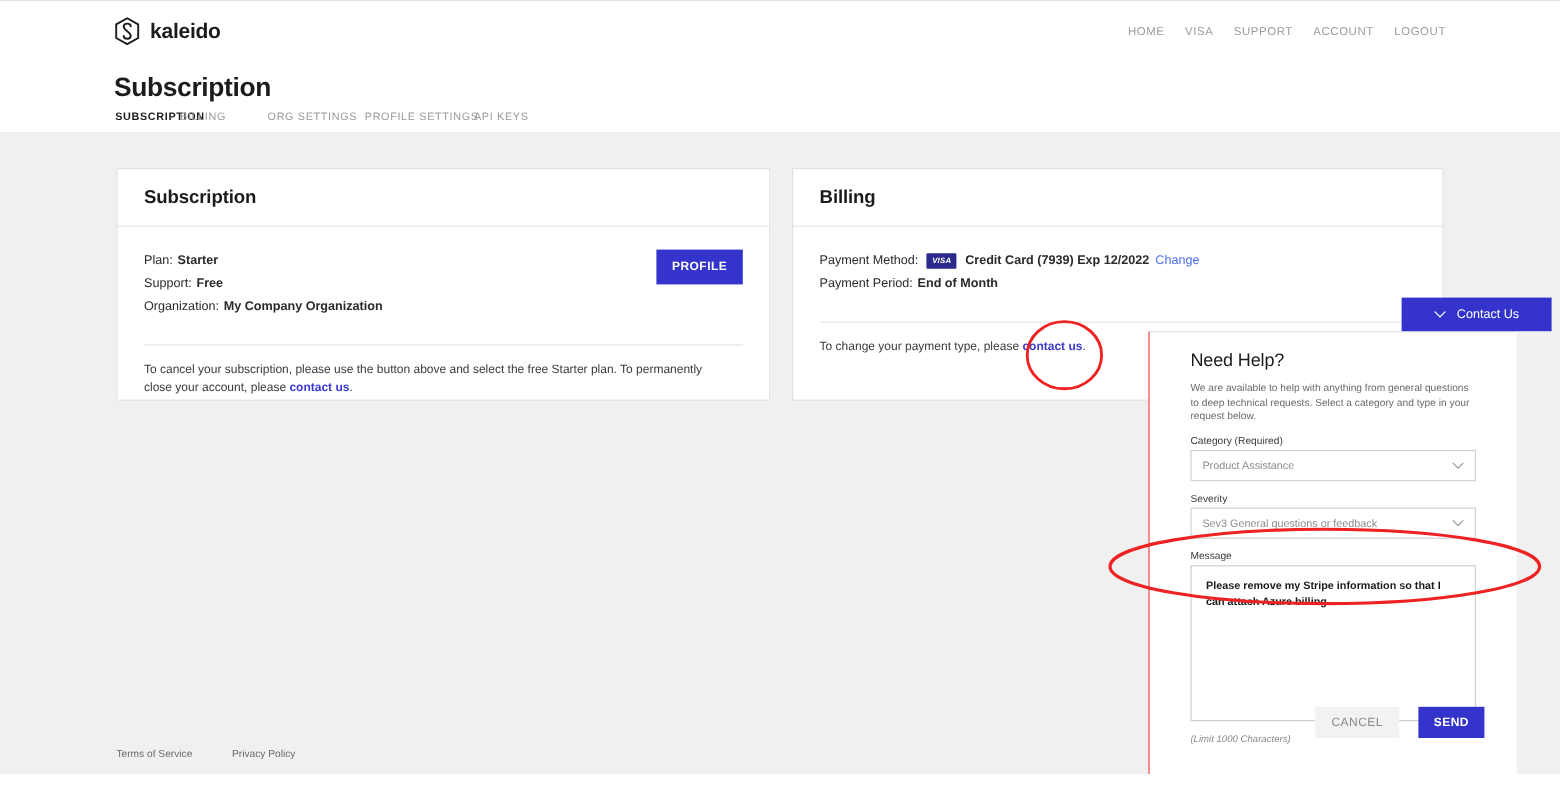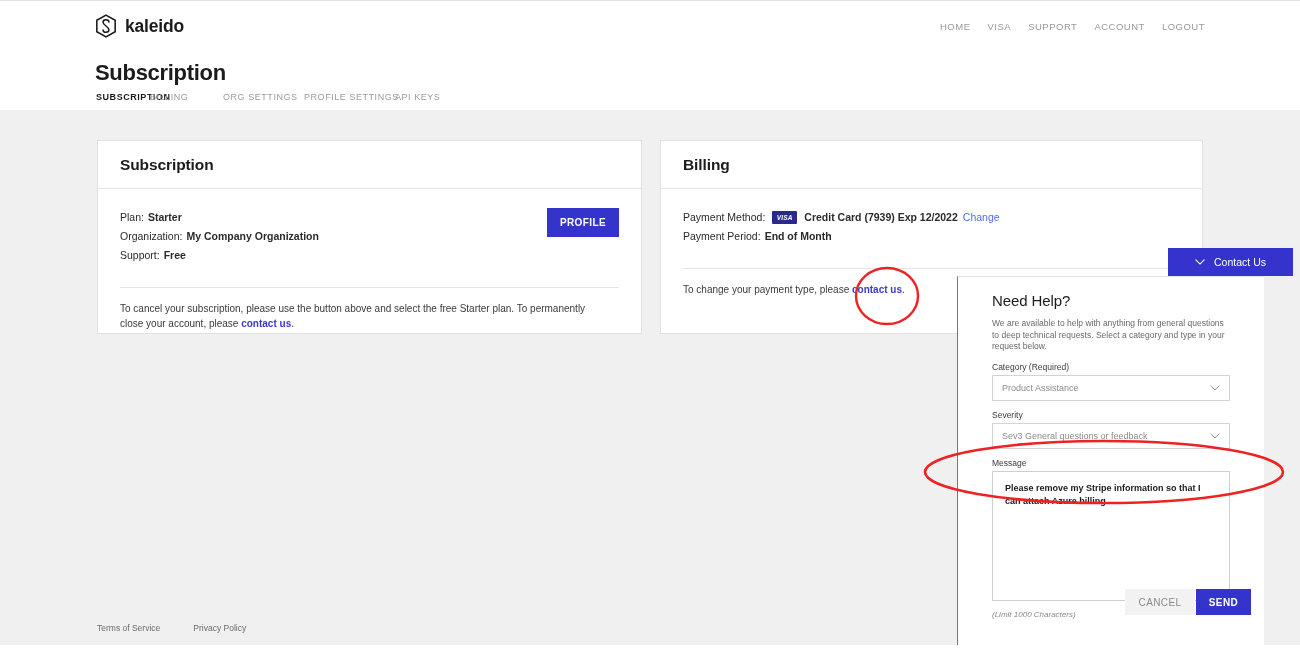--- a/index.html
+++ b/index.html
@@ -280,24 +280,24 @@
     font-family: inherit;
   }
   .limit-note {
     font-size: 8px;
     color: #8a8a8a;
     font-style: italic;
     margin-top: 5px;
   }
   .help-actions {
     position: absolute;
-    right: 13px; bottom: 30px;
+    right: 27px; bottom: 30px;
     display: flex;
     align-items: flex-end;
-    gap: 1px;
+    gap: 16px;
   }
   .cancel-btn {
     width: 70px; height: 26px;
     background: #f2f2f2;
     border: none;
     color: #8a8a8a;
     font-size: 10px;
     letter-spacing: 0.4px;
     font-family: inherit;
     cursor: pointer;
@@ -375,26 +375,26 @@
 <section class="card" id="subscription-card">
   <div class="card-header">
     <span class="card-title">Subscription</span>
   </div>
   <div class="card-body">
     <div class="kv">
       <span class="k">Plan:</span>
       <span class="v">Starter</span>
     </div>
     <div class="kv">
+      <span class="k">Support:</span>
+      <span class="v">Free</span>
+    </div>
+    <div class="kv">
       <span class="k">Organization:</span>
       <span class="v">My Company Organization</span>
-    </div>
-    <div class="kv">
-      <span class="k">Support:</span>
-      <span class="v">Free</span>
     </div>
 
     <button class="upgrade-btn">PROFILE</button>
 
     <div class="divider"></div>
 
     <p class="note"><span>To cancel your subscription, please use the button above and select the free Starter plan. To permanently close your account, please </span><a href="#" class="link">contact us</a><span>.</span></p>
   </div>
 </section>
 

